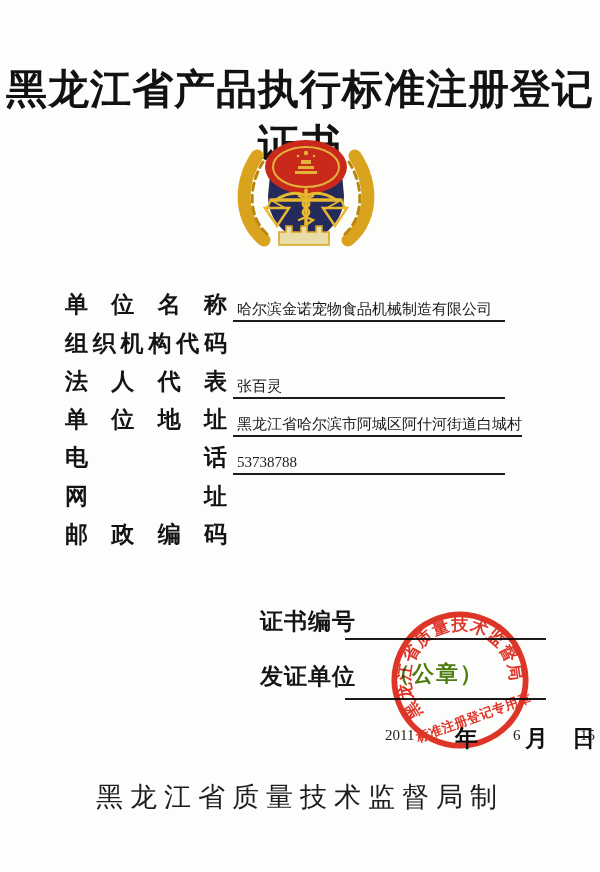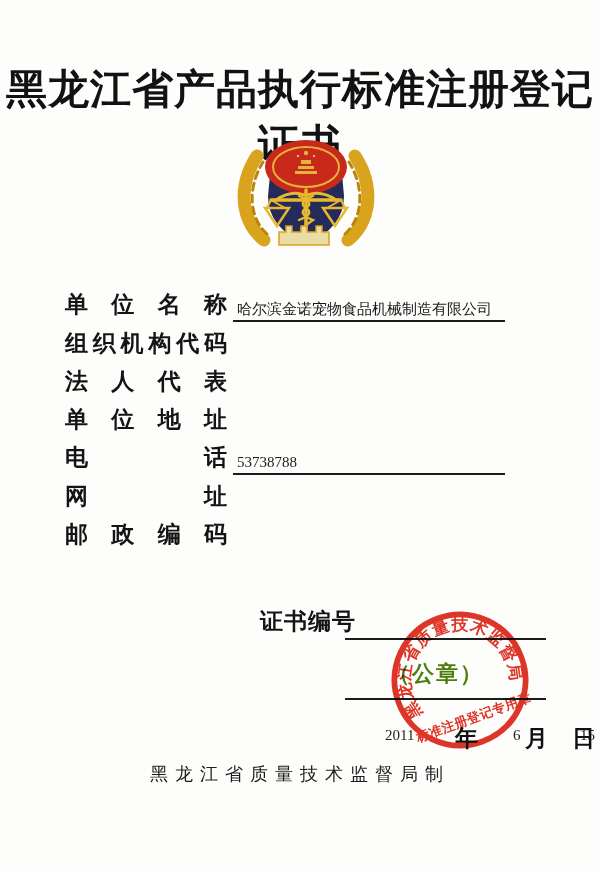--- a/index.html
+++ b/index.html
@@ -60,24 +60,24 @@
     position:absolute;
     font-size:23px;font-weight:800;color:#101010;
   }
   
   .seal{
     position:absolute;left:383px;top:603px;width:154px;height:154px;
     mix-blend-mode:multiply;opacity:.93;
   }
   
   .footer{
-    position:absolute;top:762px;left:0;right:0;
+    position:absolute;top:779px;left:0;right:0;
     text-align:center;
     font-family:"Liberation Serif",serif;
-    font-size:18px;letter-spacing:7px;
+    font-size:27px;letter-spacing:7px;
     color:#1d1d1d;
   }
 </style>
 </head>
 <body>
 
 <div class="page">
 
   <div class="title">黑龙江省产品执行标准注册登记证书</div>
 
@@ -141,28 +141,30 @@
           <span>码</span>
         </div>
     </div>
     <div class="field-row">
       <div class="field-label">
           <span>法</span>
           <span>人</span>
           <span>代</span>
           <span>表</span>
         </div>
+      <div class="field-value">张百灵</div>
     </div>
     <div class="field-row">
       <div class="field-label">
           <span>单</span>
           <span>位</span>
           <span>地</span>
           <span>址</span>
         </div>
+      <div class="field-value">黑龙江省哈尔滨市阿城区阿什河街道白城村</div>
     </div>
     <div class="field-row">
       <div class="field-label">
           <span>电</span>
           <span>话</span>
         </div>
       <div class="field-value">53738788</div>
     </div>
     <div class="field-row">
       <div class="field-label">
@@ -177,20 +179,21 @@
           <span>编</span>
           <span>码</span>
         </div>
     </div>
   </div>
 
   <div class="cert-label" style="left:260px;top:606px;">证书编号</div>
   <div class="cert-line" style="left:345px;top:638px;width:201px;"></div>
   <div class="date-num" style="left:350px;top:614px;"></div>
 
+  <div class="cert-label" style="left:260px;top:661px;">发证单位</div>
   <div class="issuer-value">（公章）</div>
   <div class="cert-line" style="left:345px;top:698px;width:201px;"></div>
 
   <span class="date-num" style="left:385px;top:727px;">2011</span>
   <span class="date-unit" style="left:455px;top:723px;">年</span>
   <span class="date-num" style="left:513px;top:727px;">6</span>
   <span class="date-unit" style="left:525px;top:723px;">月</span>
   <span class="date-num" style="left:580px;top:727px;">15</span>
   <span class="date-unit" style="left:572px;top:723px;">日</span>
 

